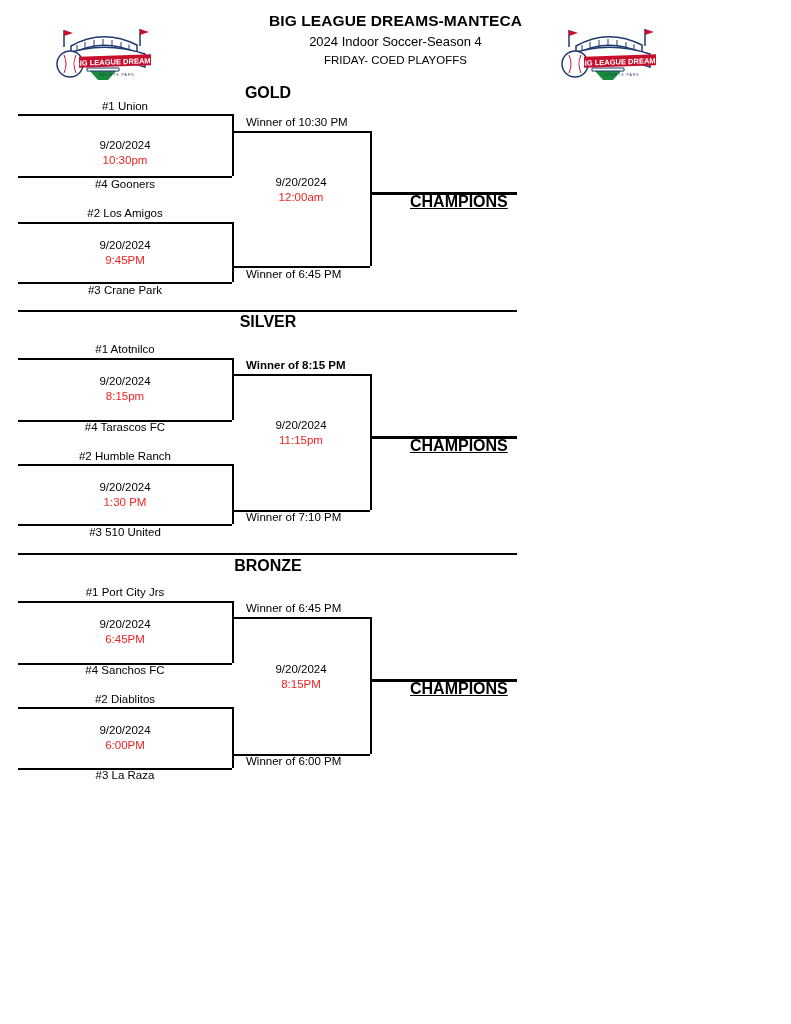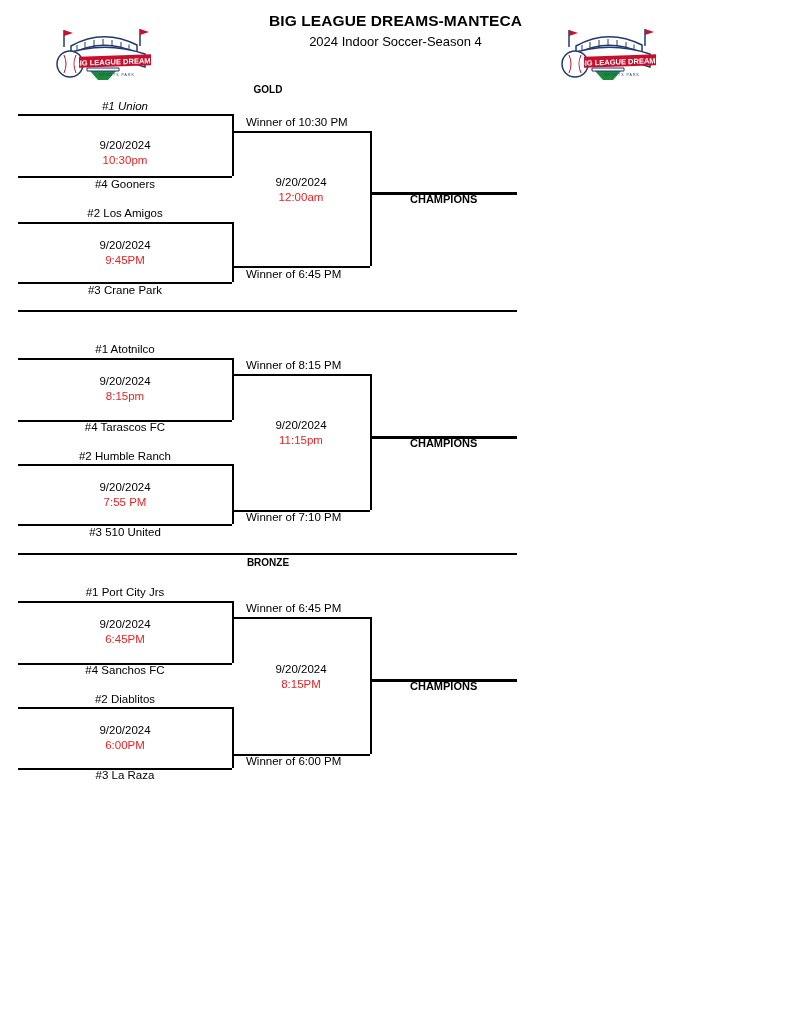--- a/index.html
+++ b/index.html
@@ -58,21 +58,21 @@
   .logo-left  { left: 42px;  top: 18px; }
   .logo-right { left: 547px; top: 18px; }
   .logo svg { display: block; width: 122px; height: 66px; }
 
   
   .division-heading {
     position: absolute;
     width: 500px;
     left: 18px;
     text-align: center;
-    font-size: 10px;
+    font-size: 16px;
     font-weight: bold;
   }
   .divider {
     position: absolute;
     left: 18px;
     width: 499px;
     height: 0;
     border-top: 2px solid #000;
   }
 
@@ -115,32 +115,34 @@
   .final-info .date { color: #000000; display: block; }
   .final-info .time { color: #ee2222; display: block; text-align: center; }
 
   .winner-label {
     position: absolute;
     font-size: 11.5px;
     white-space: nowrap;
   }
   .champions-label {
     position: absolute;
-    font-size: 11px;
+    font-size: 16px;
     font-weight: bold;
     white-space: nowrap;
+    text-decoration: underline;
   }
 </style>
 </head>
 <body>
 
 <div class="page">
 
   <div class="header-title">BIG LEAGUE DREAMS-MANTECA</div>
   <div class="header-sub1">2024 Indoor Soccer-Season 4</div>
+  <div class="header-sub2">FRIDAY- COED PLAYOFFS</div>
 
   <div class="logo logo-left">
     <svg viewBox="0 0 244 132" xmlns="http://www.w3.org/2000/svg">
 
       <path d="M44 24 L44 58" stroke="#1f3a70" stroke-width="3" fill="none"></path>
       <path d="M44 24 L62 30 L44 36 Z" fill="#c8102e"></path>
       <path d="M196 22 L196 56" stroke="#1f3a70" stroke-width="3" fill="none"></path>
       <path d="M196 22 L214 28 L196 34 Z" fill="#c8102e"></path>
 
       <path d="M58 56 Q122 20 190 54 L190 70 Q122 38 58 72 Z" fill="#ffffff" stroke="#1f3a70" stroke-width="3"></path>
@@ -188,21 +190,21 @@
       <path d="M44 74 Q52 92 44 110" stroke="#c8102e" stroke-width="2" fill="none"></path>
       <path d="M68 74 Q60 92 68 110" stroke="#c8102e" stroke-width="2" fill="none"></path>
       <rect x="74" y="80" width="144" height="22" fill="#c8102e" transform="skewY(-2)"></rect>
       <text x="146" y="98" font-family="Liberation Sans, sans-serif" font-size="15" font-weight="bold" fill="#ffffff" text-anchor="middle" transform="skewY(-2)">BIG LEAGUE DREAMS</text>
       <text x="150" y="116" font-family="Liberation Sans, sans-serif" font-size="7" fill="#1f3a70" text-anchor="middle" letter-spacing="2">SPORTS PARK</text>
     </svg>
   </div>
 
   <div class="division-heading" style="top:84px;">GOLD</div>
 
-  <div class="team-label" style="left:18px; top:100px; width:214px;font-style:italic;">#1 Union</div>
+  <div class="team-label" style="left:18px; top:100px; width:214px;">#1 Union</div>
   <div class="hline" style="left:18px; top:114px; width:214px;"></div>
   <div class="match-info" style="left:18px; top:138px;">
     <span class="date">9/20/2024</span>
     <span class="time">10:30pm</span>
   </div>
   <div class="hline" style="left:18px; top:176px; width:214px;"></div>
   <div class="vline" style="left:232px; top:114px; height:62px;"></div>
   <div class="team-label" style="left:18px; top:178px; width:214px;">#4 Gooners</div>
 
   <div class="team-label" style="left:18px; top:207px; width:214px;">#2 Los Amigos</div>
@@ -222,42 +224,43 @@
     <span class="time">12:00am</span>
   </div>
   <div class="hline" style="left:232px; top:266px; width:138px;"></div>
   <div class="vline" style="left:370px; top:131px; height:135px;"></div>
   <div class="winner-label" style="left:246px; top:268px;">Winner of 6:45 PM</div>
 
   <div class="hline" style="left:370px; top:192px; width:147px; border-top-width:3px;"></div>
   <div class="champions-label" style="left:410px; top:193px;">CHAMPIONS</div>
 
   <div class="divider" style="top:310px;"></div>
+  <div class="division-heading" style="top:313px;">SILVER</div>
 
   <div class="team-label" style="left:18px; top:343px; width:214px;">#1 Atotnilco</div>
   <div class="hline" style="left:18px; top:358px; width:214px;"></div>
   <div class="match-info" style="left:18px; top:374px;">
     <span class="date">9/20/2024</span>
     <span class="time">8:15pm</span>
   </div>
   <div class="hline" style="left:18px; top:420px; width:214px;"></div>
   <div class="vline" style="left:232px; top:358px; height:62px;"></div>
   <div class="team-label" style="left:18px; top:421px; width:214px;">#4 Tarascos FC</div>
 
   <div class="team-label" style="left:18px; top:450px; width:214px;">#2 Humble Ranch</div>
   <div class="hline" style="left:18px; top:464px; width:214px;"></div>
   <div class="match-info" style="left:18px; top:480px;">
     <span class="date">9/20/2024</span>
-    <span class="time">7:55 PM</span>
+    <span class="time">1:30 PM</span>
   </div>
   <div class="hline" style="left:18px; top:524px; width:214px;"></div>
   <div class="vline" style="left:232px; top:464px; height:60px;"></div>
   <div class="team-label" style="left:18px; top:526px; width:214px;">#3 510 United</div>
 
-  <div class="winner-label" style="left:246px; top:359px;">Winner of 8:15 PM</div>
+  <div class="winner-label" style="left:246px; top:359px;font-weight:bold;">Winner of 8:15 PM</div>
   <div class="hline" style="left:232px; top:374px; width:138px;"></div>
   <div class="final-info" style="left:232px; top:418px;">
     <span class="date">9/20/2024</span>
     <span class="time">11:15pm</span>
   </div>
   <div class="hline" style="left:232px; top:510px; width:138px;"></div>
   <div class="vline" style="left:370px; top:374px; height:136px;"></div>
   <div class="winner-label" style="left:246px; top:511px;">Winner of 7:10 PM</div>
 
   <div class="hline" style="left:370px; top:436px; width:147px; border-top-width:3px;"></div>

